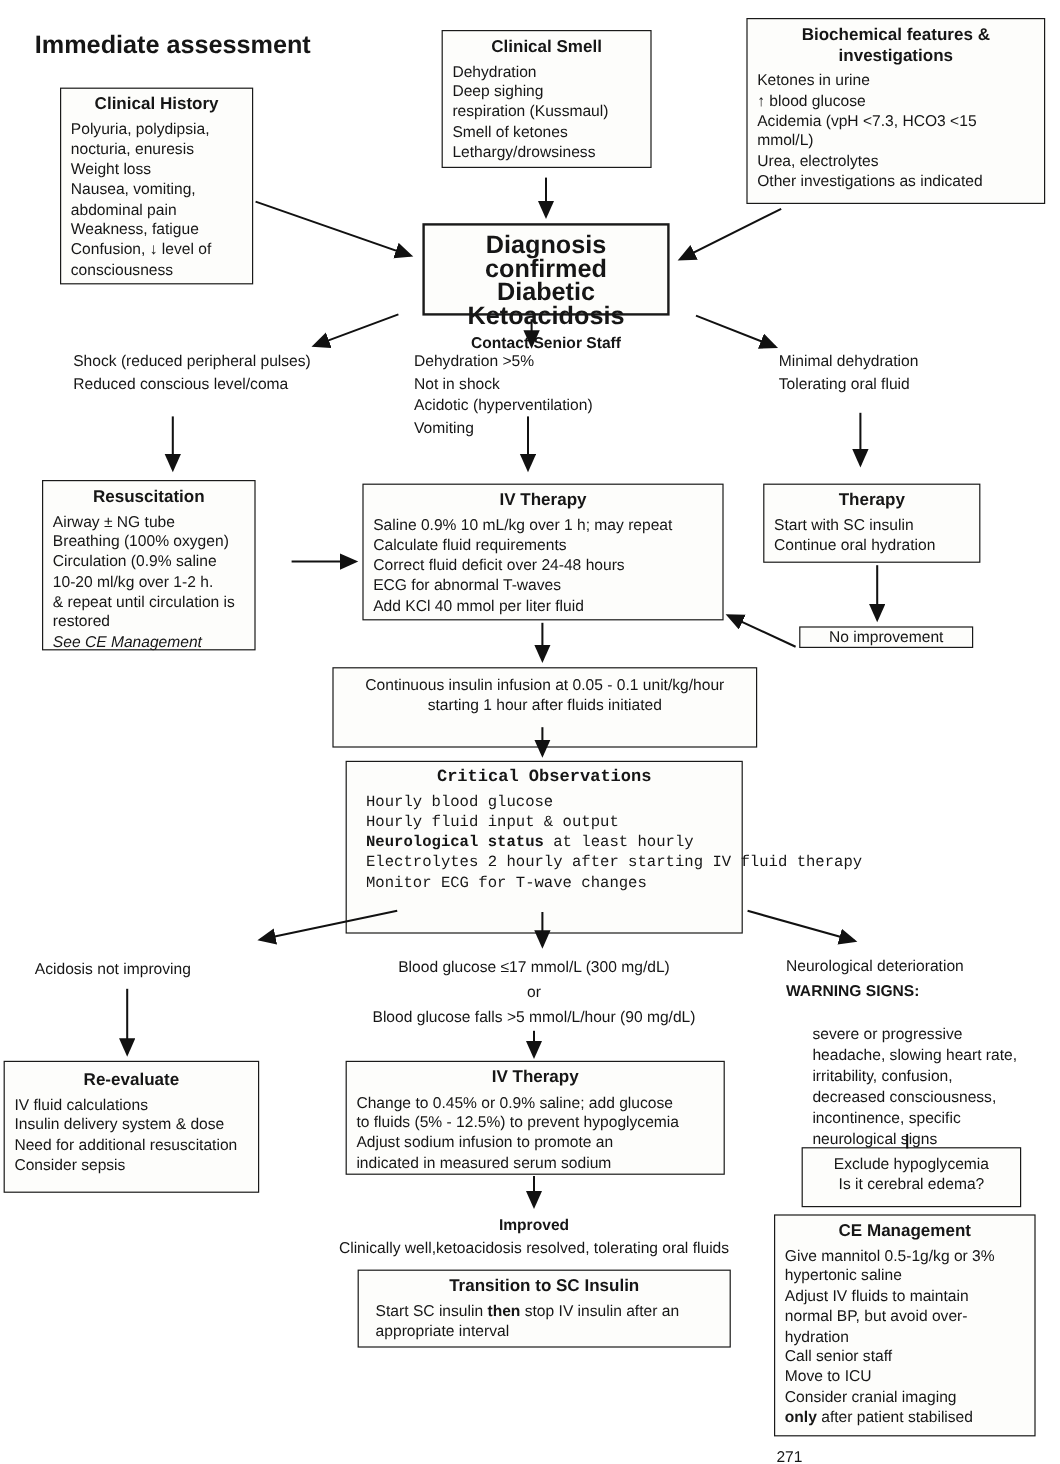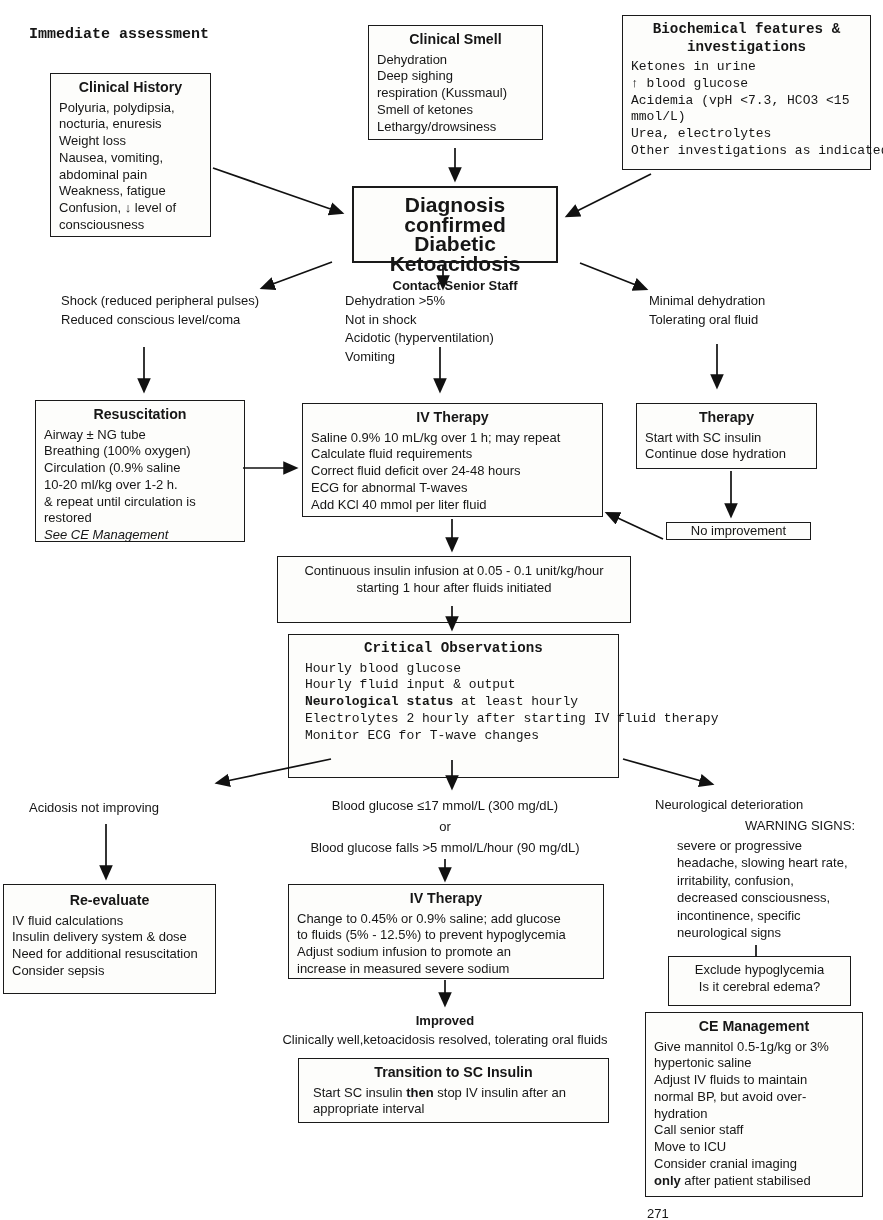--- a/index.html
+++ b/index.html
@@ -8,53 +8,53 @@
   .box { position:absolute; box-sizing:border-box; background:#fdfdfb; border:1.6px solid #1a1a1a;
          line-height:16.8px; padding:3px 8px; z-index:2; }
   .t  { font-weight:700; font-size:14.2px; text-align:center; margin:2px 0 3px; line-height:17.5px; }
   .ln { white-space:nowrap; }
   .wrap { white-space:normal; }
   .it { font-style:italic; }
   .b  { font-weight:700; }
   .label { position:absolute; line-height:18.5px; z-index:2; }
   .label div { white-space:nowrap; }
 
-  #heading { position:absolute; left:29px; top:26px; font-size:15px; font-weight:700; z-index:2;font-family:Liberation Mono, monospace; }
+  #heading { position:absolute; left:29px; top:26px; font-size:21px; font-weight:700; z-index:2; }
 
   #history   { left:50px;  top:73px;  width:161px; height:164px; }
   #signs     { left:368px; top:25px;  width:175px; height:115px; overflow:hidden; }
-  #biochem   { left:622px; top:15px;  width:249px; height:155px;font-family:Liberation Mono, monospace; }
+  #biochem   { left:622px; top:15px;  width:249px; height:155px; }
   #diagnosis { left:352px; top:186px; width:206px; height:77px; border-width:2px; text-align:center; padding-top:7px; }
   .dx1 { font-size:21px; font-weight:700; line-height:19.5px; }
   .dx3 { font-size:13px; font-weight:700; margin-top:5px; }
 
   #lbl-shock { left:61px;  top:292px; }
   #lbl-dehyd { left:345px; top:292px; }
   #lbl-min   { left:649px; top:292px; }
 
-  #resus       { left:35px;  top:400px; width:210px; height:142px; }
+  #resus       { left:35px;  top:400px; width:178px; height:142px; }
   #iv1         { left:302px; top:403px; width:301px; height:114px; }
   #therapy-box { left:636px; top:403px; width:181px; height:66px; }
   #noimp       { left:666px; top:522px; width:145px; height:18px; display:flex; align-items:center; justify-content:center; padding:0; }
   #infusion    { left:277px; top:556px; width:354px; height:67px; text-align:center; padding-top:6px; }
   #critobs     { left:288px; top:634px; width:331px; height:144px;font-family:Liberation Mono, monospace; }
   #critobs .ind { padding-left:8px; }
 
   #lbl-acidosis { left:29px; top:799px; }
   #reeval  { left:3px;   top:884px;  width:213px; height:110px; padding-top:5px; }
   #glucose { left:265px; top:795px;  width:360px; text-align:center; line-height:21px; z-index:2; position:absolute; }
   #iv2     { left:288px; top:884px;  width:316px; height:95px; }
   #improved { left:262px; top:1011px; width:366px; text-align:center; position:absolute; z-index:2; line-height:19px; }
   #improved .imp-t { font-weight:700; }
   #transition { left:298px; top:1058px; width:311px; height:65px; }
   #transition .body { padding-left:6px; }
 
   #lbl-neuro { left:655px; top:796px; }
   #warning { left:655px; top:817px; width:200px; position:absolute; z-index:2; line-height:17.5px; }
-  #warning .wt { font-weight:400; text-align:right; margin-bottom:2px; }
+  #warning .wt { font-weight:700; text-align:left; margin-bottom:18px; }
   #warning .wl { padding-left:22px; white-space:nowrap; }
   #exclude { left:668px; top:956px; width:183px; height:50px; text-align:center; padding-top:5px; }
   #cem     { left:645px; top:1012px; width:218px; height:185px; }
 
   #pageno { position:absolute; left:647px; top:1206px; font-size:13px; z-index:2; }
 
   #arrows { position:absolute; left:0; top:0; z-index:5; pointer-events:none; }
   #arrows line { stroke:#111; stroke-width:1.7; }
 </style>
 </head>
@@ -132,21 +132,21 @@
     <div class="ln">Saline 0.9% 10 mL/kg over 1 h; may repeat</div>
     <div class="ln">Calculate fluid requirements</div>
     <div class="ln">Correct fluid deficit over 24-48 hours</div>
     <div class="ln">ECG for abnormal T-waves</div>
     <div class="ln">Add KCl 40 mmol per liter fluid</div>
   </div>
 
   <div class="box" id="therapy-box">
     <div class="t">Therapy</div>
     <div class="ln">Start with SC insulin</div>
-    <div class="ln">Continue dose hydration</div>
+    <div class="ln">Continue oral hydration</div>
   </div>
 
   <div class="box" id="noimp">
     <div>No improvement</div>
   </div>
 
   <div class="box" id="infusion">
     <div class="ln">Continuous insulin infusion at 0.05 - 0.1 unit/kg/hour</div>
     <div class="ln">starting 1 hour after fluids initiated</div>
   </div>
@@ -174,21 +174,21 @@
     <div class="ln">Blood glucose ≤17 mmol/L (300 mg/dL)</div>
     <div class="ln">or</div>
     <div class="ln">Blood glucose falls &gt;5 mmol/L/hour (90 mg/dL)</div>
   </div>
 
   <div class="box" id="iv2">
     <div class="t">IV Therapy</div>
     <div class="ln">Change to 0.45% or 0.9% saline; add glucose</div>
     <div class="ln">to fluids (5% - 12.5%) to prevent hypoglycemia</div>
     <div class="ln">Adjust sodium infusion to promote an</div>
-    <div class="ln">increase in measured severe sodium</div>
+    <div class="ln">indicated in measured serum sodium</div>
   </div>
 
   <div id="improved">
     <div class="imp-t">Improved</div>
     <div class="ln">Clinically well,ketoacidosis resolved, tolerating oral fluids</div>
   </div>
 
   <div class="box" id="transition">
     <div class="t">Transition to SC Insulin</div>
     <div class="wrap body"><span>Start SC insulin </span><span class="b">then</span><span> stop IV insulin after an appropriate interval</span></div>

